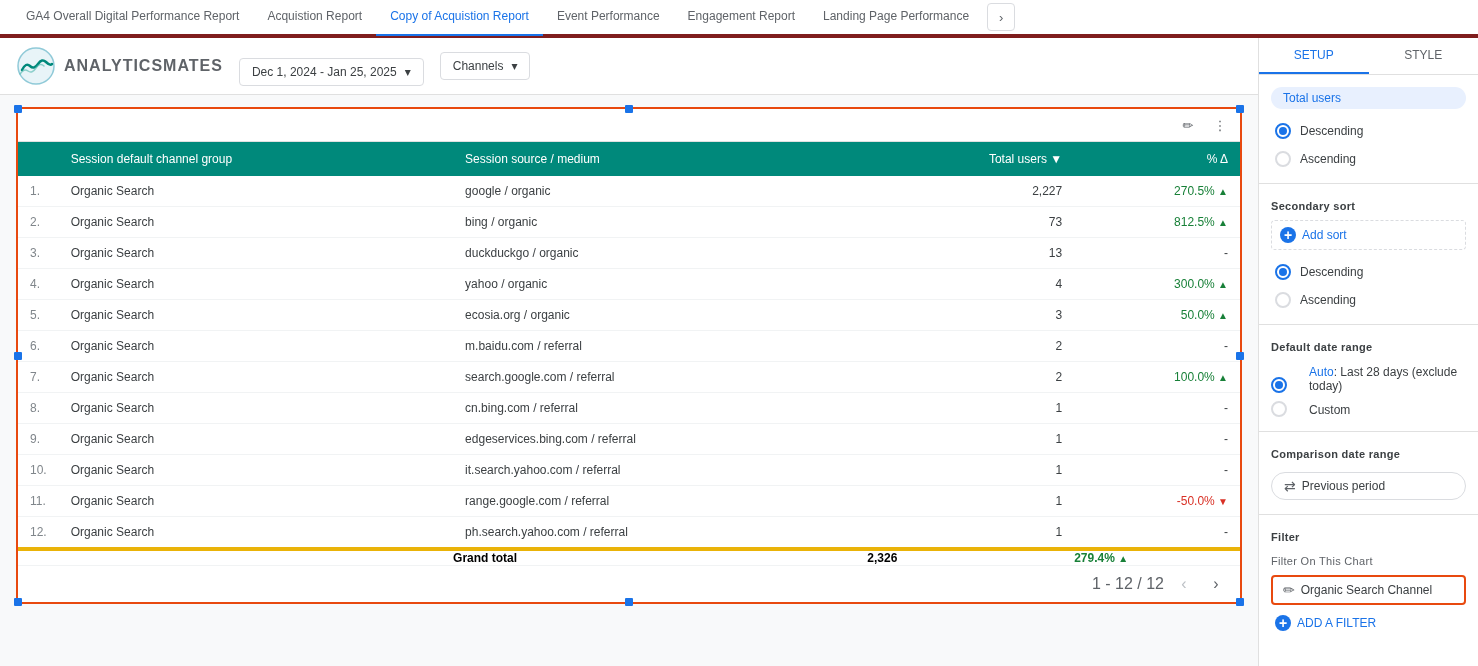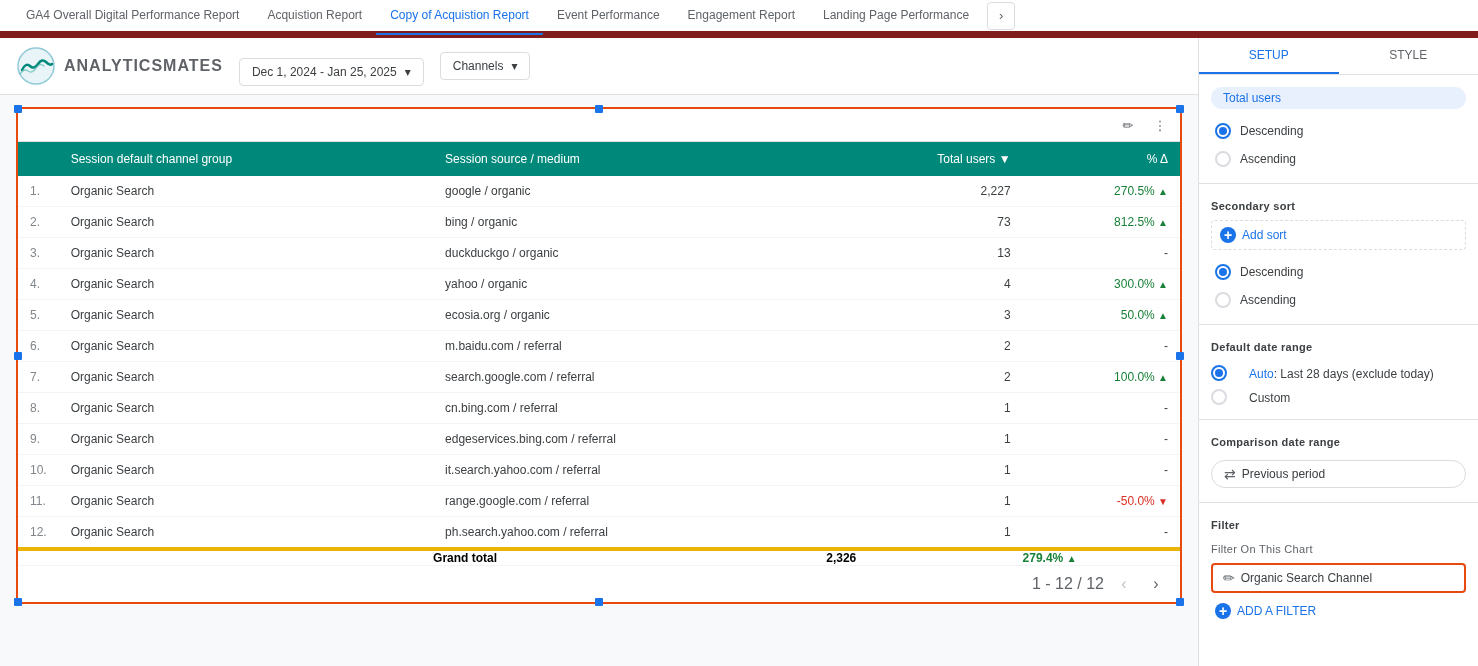--- a/index.html
+++ b/index.html
@@ -12,21 +12,21 @@
       overflow: hidden;
       display: flex;
       flex-direction: column;
     }
 
     
     .top-nav {
       display: flex;
       align-items: center;
       background: #fff;
-      border-bottom: 7px solid #7f1d1d;
+      border-bottom: 4px solid #7f1d1d;
       padding: 0 12px;
       height: 38px;
       flex-shrink: 0;
     }
     .nav-tab {
       padding: 10px 14px;
       font-size: 12px;
       color: #5f6368;
       cursor: pointer;
       white-space: nowrap;
@@ -224,21 +224,21 @@
     .resize-tc { top: -4px; left: 50%; transform: translateX(-50%); }
     .resize-tr { top: -4px; right: -4px; }
     .resize-ml { top: 50%; left: -4px; transform: translateY(-50%); }
     .resize-mr { top: 50%; right: -4px; transform: translateY(-50%); }
     .resize-bl { bottom: -4px; left: -4px; }
     .resize-bc { bottom: -4px; left: 50%; transform: translateX(-50%); }
     .resize-br { bottom: -4px; right: -4px; }
 
     
     .right-panel {
-      width: 280px;
+      width: 220px;
       background: #fff;
       border-left: 1px solid #e0e0e0;
       display: flex;
       flex-direction: column;
       flex-shrink: 0;
       overflow-y: auto;
     }
 
     
     .panel-tabs {

